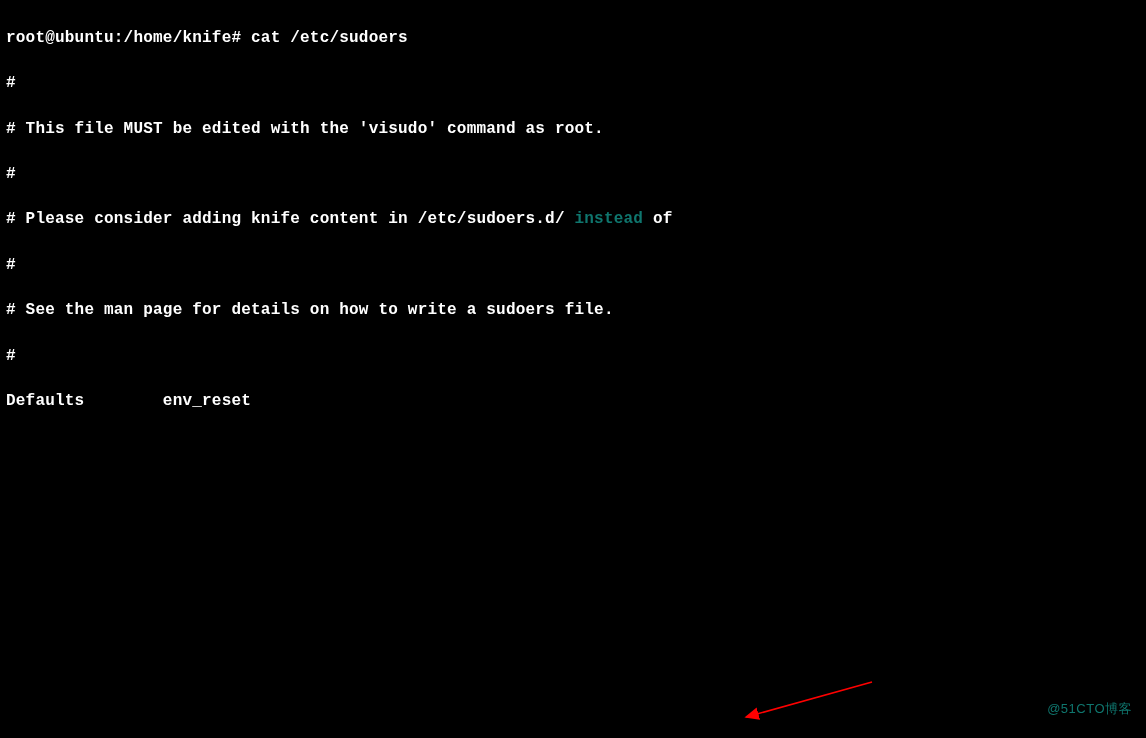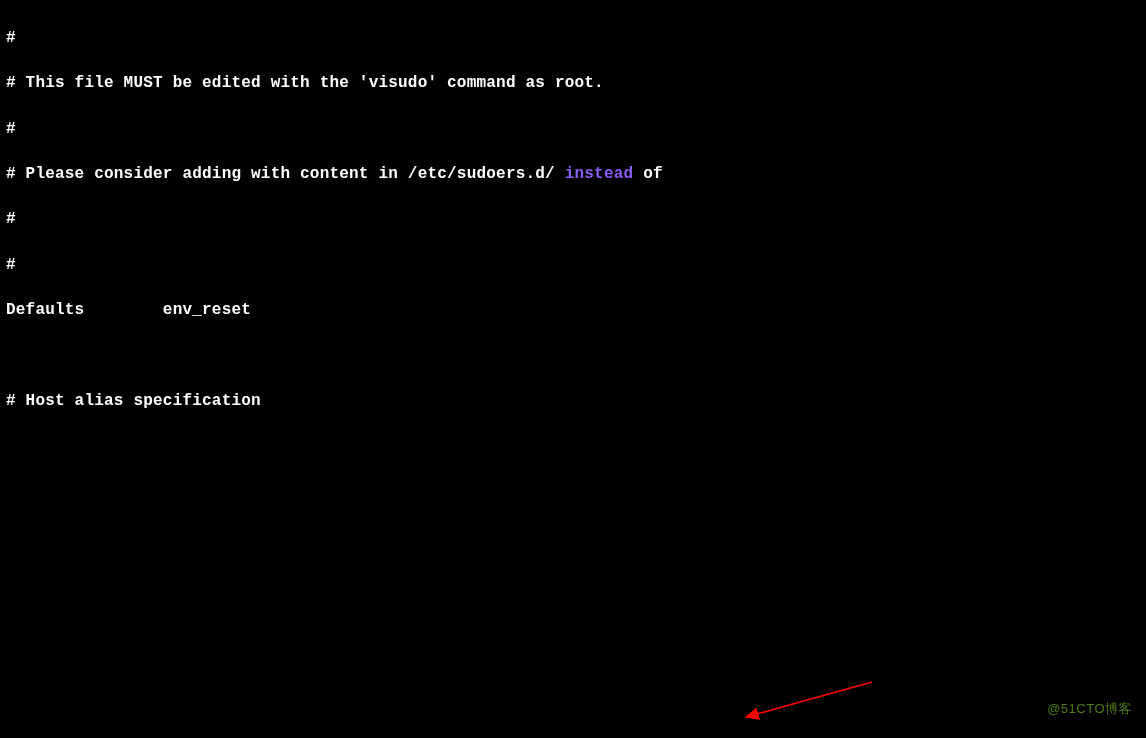--- a/index.html
+++ b/index.html
@@ -22,53 +22,54 @@
     }
     .terminal {
       white-space: pre;
       letter-spacing: 0.2px;
     }
     .line {
       display: block;
       min-height: 1.42em;
     }
     .highlight {
-      color: #8b5cf6;
+      color: #0f766e;
       margin-top: 16px;
     }
     .watermark {
       position: absolute;
       right: 14px;
       bottom: 20px;
-      color: #4d7c0f;
+      color: #0f766e;
       font-size: 13px;
       font-weight: normal;
       font-family: -apple-system, "Microsoft YaHei", sans-serif;
       letter-spacing: 0.5px;
     }
     .arrow-overlay {
       position: absolute;
       pointer-events: none;
       left: 0;
       top: 0;
     }
   </style>
 </head>
 <body>
 
 <div class="terminal">
+<span class="line">root@ubuntu:/home/knife# cat /etc/sudoers</span>
 <span class="line">#</span>
 <span class="line"># This file MUST be edited with the 'visudo' command as root.</span>
 <span class="line">#</span>
-<span class="line"><span># Please consider adding with content in /etc/sudoers.d/ </span><span class="highlight">instead</span><span> of</span></span>
+<span class="line"><span># Please consider adding knife content in /etc/sudoers.d/ </span><span class="highlight">instead</span><span> of</span></span>
 <span class="line">#</span>
+<span class="line"># See the man page for details on how to write a sudoers file.</span>
 <span class="line">#</span>
 <span class="line">Defaults        env_reset</span>
 <span class="line"></span>
-<span class="line"># Host alias specification</span>
 <span class="line"></span>
 
 
 
 
 
 
 
 
 

